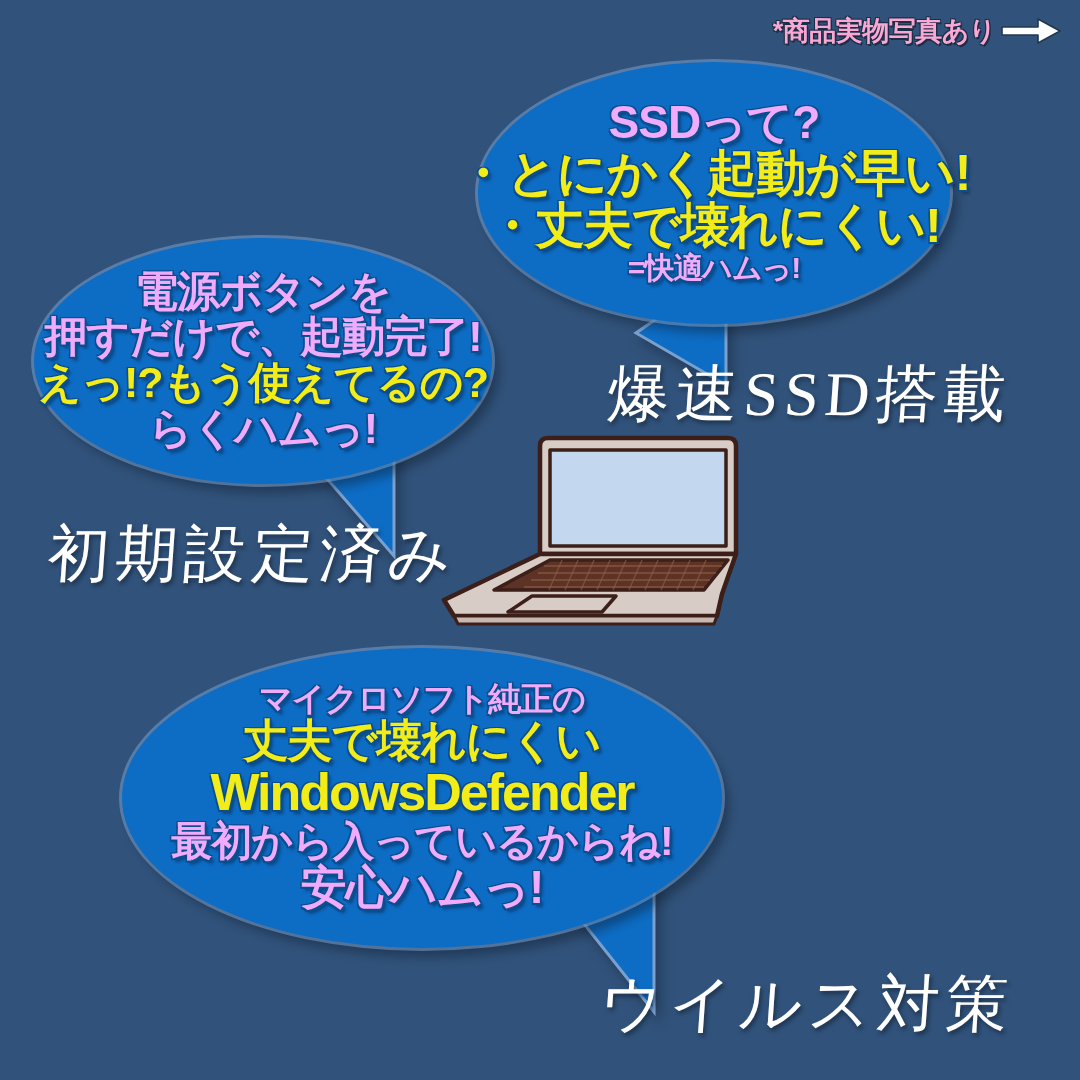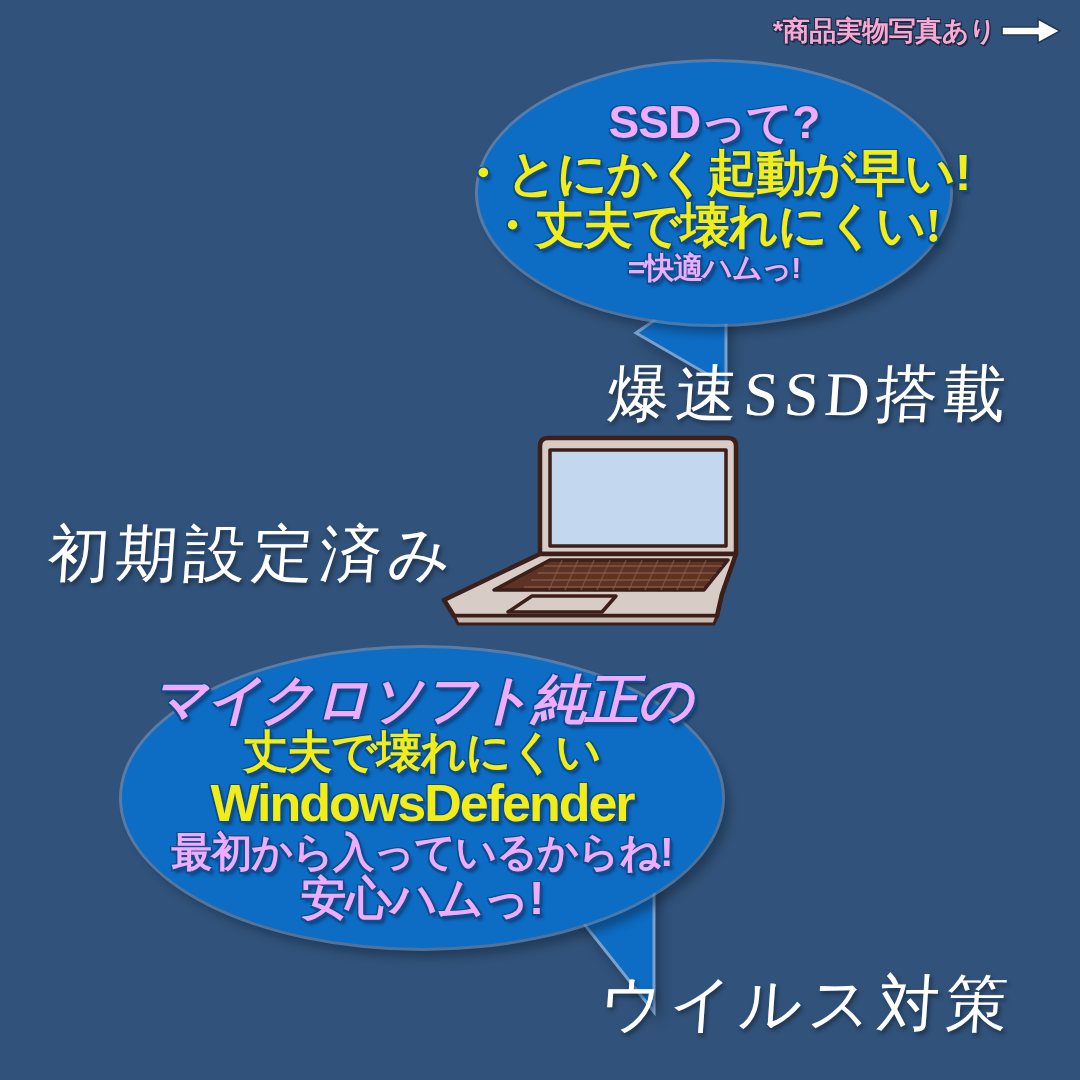--- a/index.html
+++ b/index.html
@@ -155,35 +155,49 @@
   <div class="bubble" id="bubble-ssd">
     <div class="bubble-tail" style="left:122px; top:205px; width:130px; height:130px;">
       <svg viewBox="0 0 130 130" xmlns="http://www.w3.org/2000/svg">
         <path d="M126 4 L126 118 L36 66 Z" fill="#0d6cc4" stroke="#7aa0cd" stroke-width="3"></path>
       </svg>
     </div>
     <div class="bubble-body"></div>
     <div class="bubble-text">
       <div class="line white" style="font-size:46px;">SSDって?</div>
       <div class="line yellow" style="font-size:50px;">・とにかく起動が早い!</div>
-      <div class="line yellow" style="font-size:49px;font-family:Liberation Serif, serif;">・丈夫で壊れにくい!</div>
+      <div class="line yellow" style="font-size:49px;">・丈夫で壊れにくい!</div>
       <div class="line white" style="font-size:30px;">=快適ハムっ!</div>
     </div>
   </div>
 
+  <div class="bubble" id="bubble-startup">
+    <div class="bubble-tail" style="left:252px; top:190px; width:140px; height:140px;">
+      <svg viewBox="0 0 140 140" xmlns="http://www.w3.org/2000/svg">
+        <path d="M4 8 L108 8 L108 128 Z" fill="#0d6cc4" stroke="#7aa0cd" stroke-width="3"></path>
+      </svg>
+    </div>
+    <div class="bubble-body"></div>
+    <div class="bubble-text">
+      <div class="line white" style="font-size:43px;">電源ボタンを</div>
+      <div class="line white" style="font-size:43px;">押すだけで、起動完了!</div>
+      <div class="line yellow" style="font-size:43px;">えっ!?もう使えてるの?</div>
+      <div class="line white" style="font-size:43px;">らくハムっ!</div>
+    </div>
+  </div>
 
   <div class="bubble" id="bubble-defender">
     <div class="bubble-tail" style="left:420px; top:222px; width:150px; height:150px;">
       <svg viewBox="0 0 150 150" xmlns="http://www.w3.org/2000/svg">
         <path d="M4 6 L112 6 L112 142 Z" fill="#0d6cc4" stroke="#7aa0cd" stroke-width="3"></path>
       </svg>
     </div>
     <div class="bubble-body"></div>
     <div class="bubble-text">
-      <div class="line white" style="font-size:54px;font-style:italic;">マイクロソフト純正の</div>
+      <div class="line white" style="font-size:33px;">マイクロソフト純正の</div>
       <div class="line yellow" style="font-size:45px;">丈夫で壊れにくい</div>
       <div class="line yellow latin" style="font-size:52px;">WindowsDefender</div>
       <div class="line white" style="font-size:41px;">最初から入っているからね!</div>
       <div class="line white" style="font-size:46px;">安心ハムっ!</div>
     </div>
   </div>
 
   <div id="laptop">
     <svg viewBox="0 0 330 220" xmlns="http://www.w3.org/2000/svg">
       <g stroke="#3b1f18" stroke-width="4.5" stroke-linejoin="round" stroke-linecap="round">

